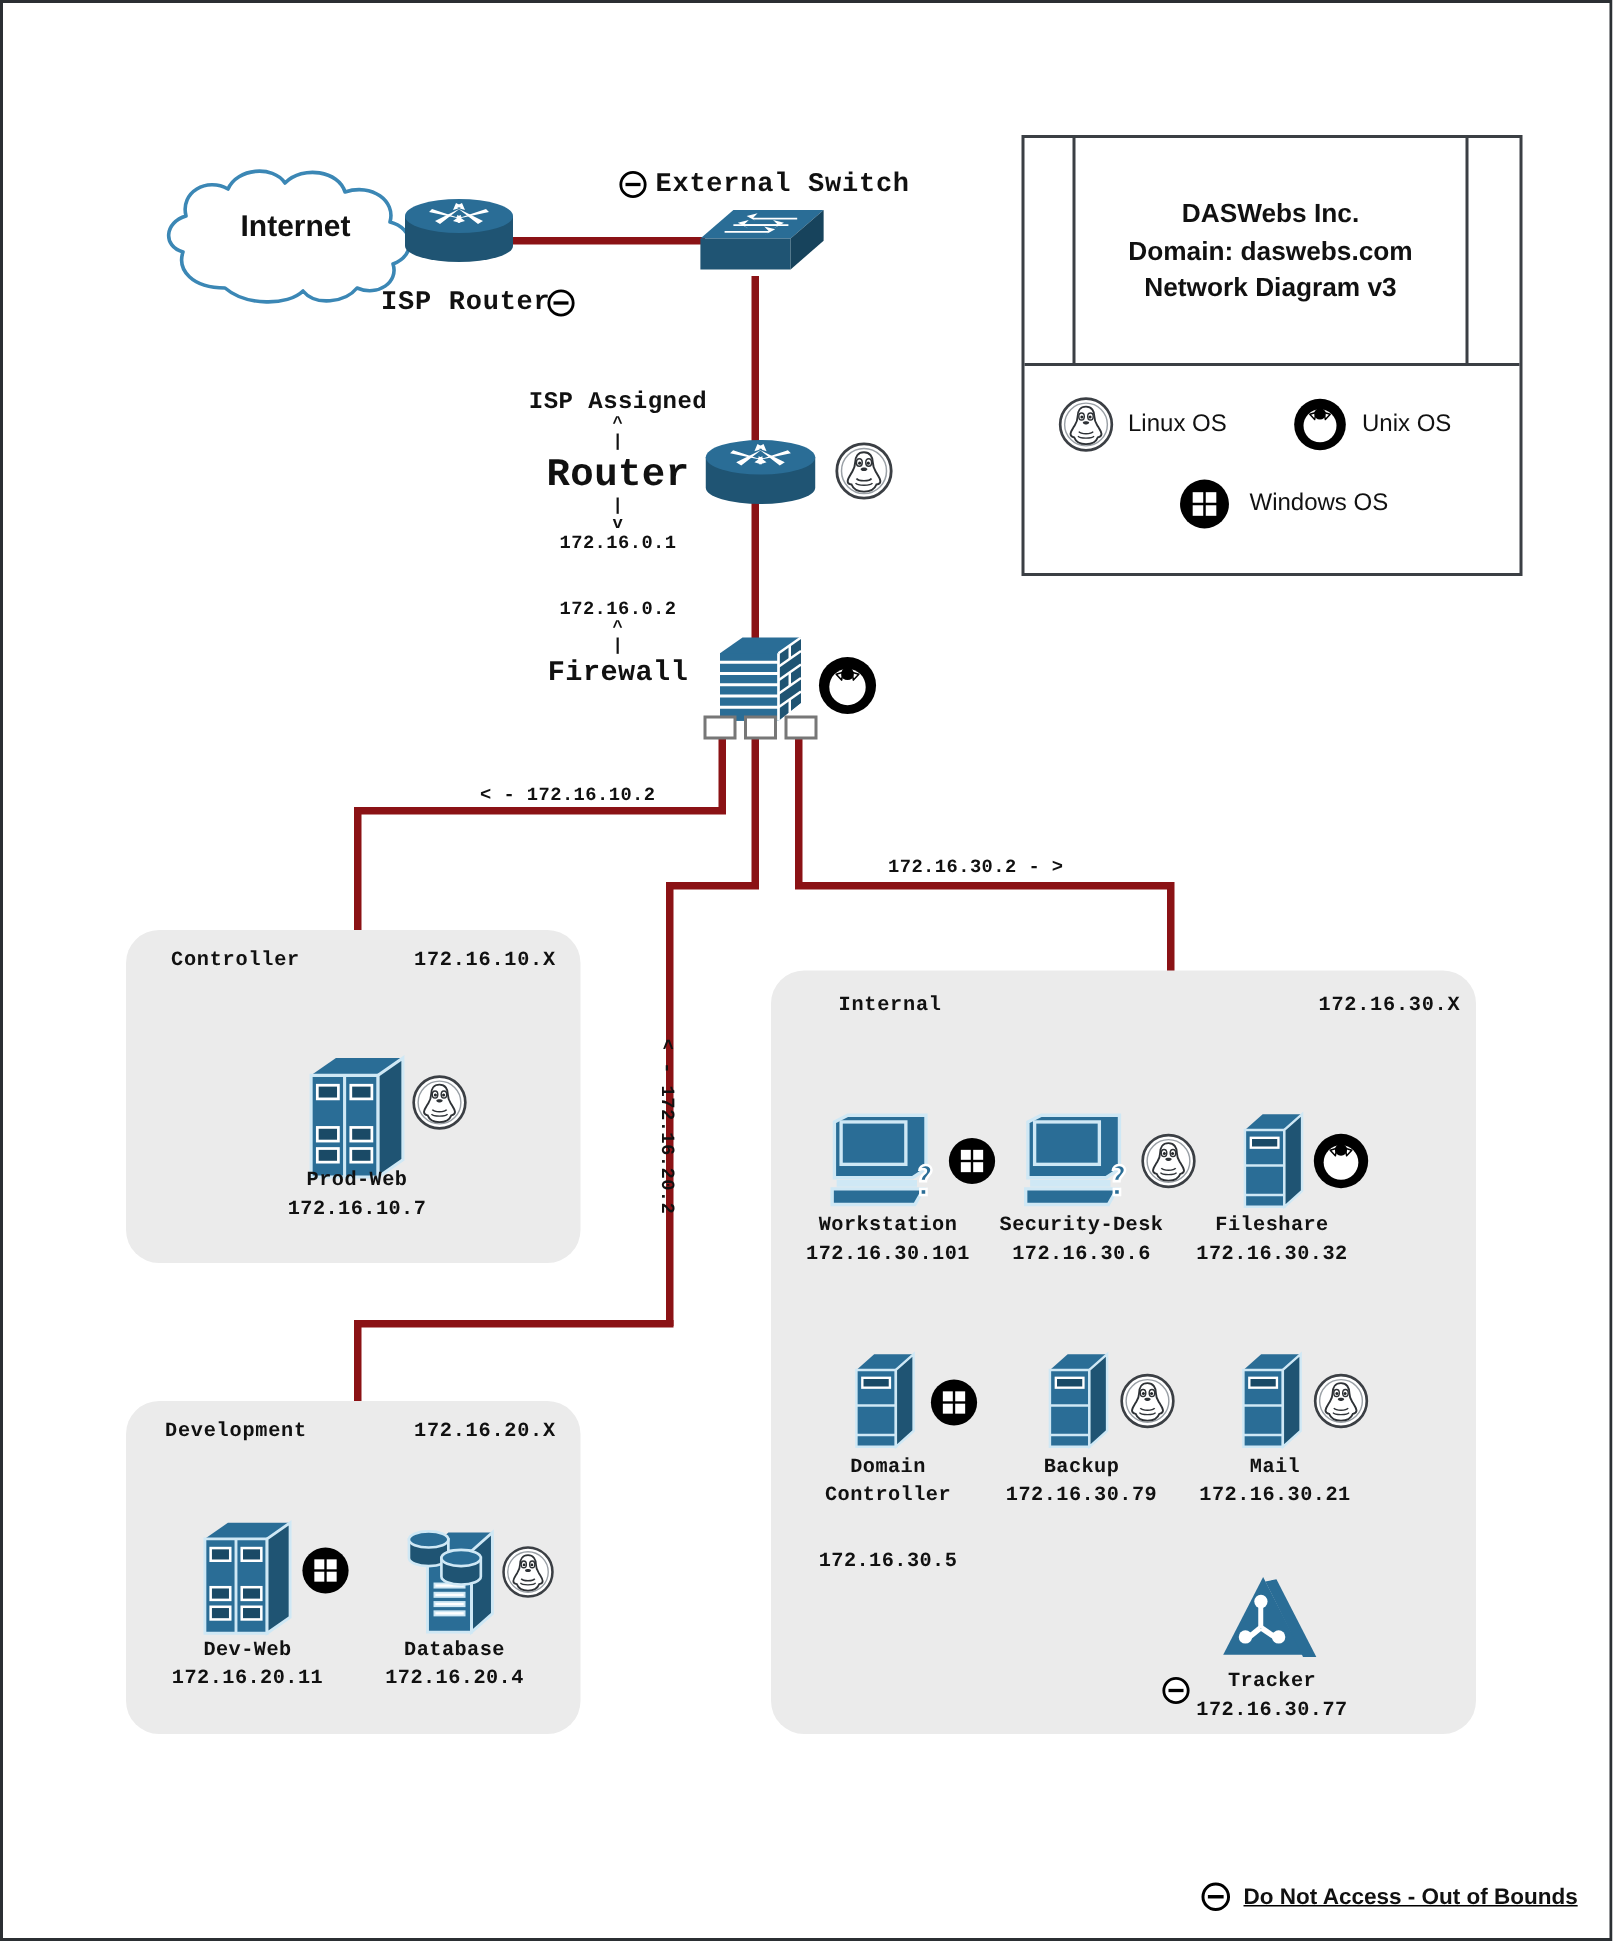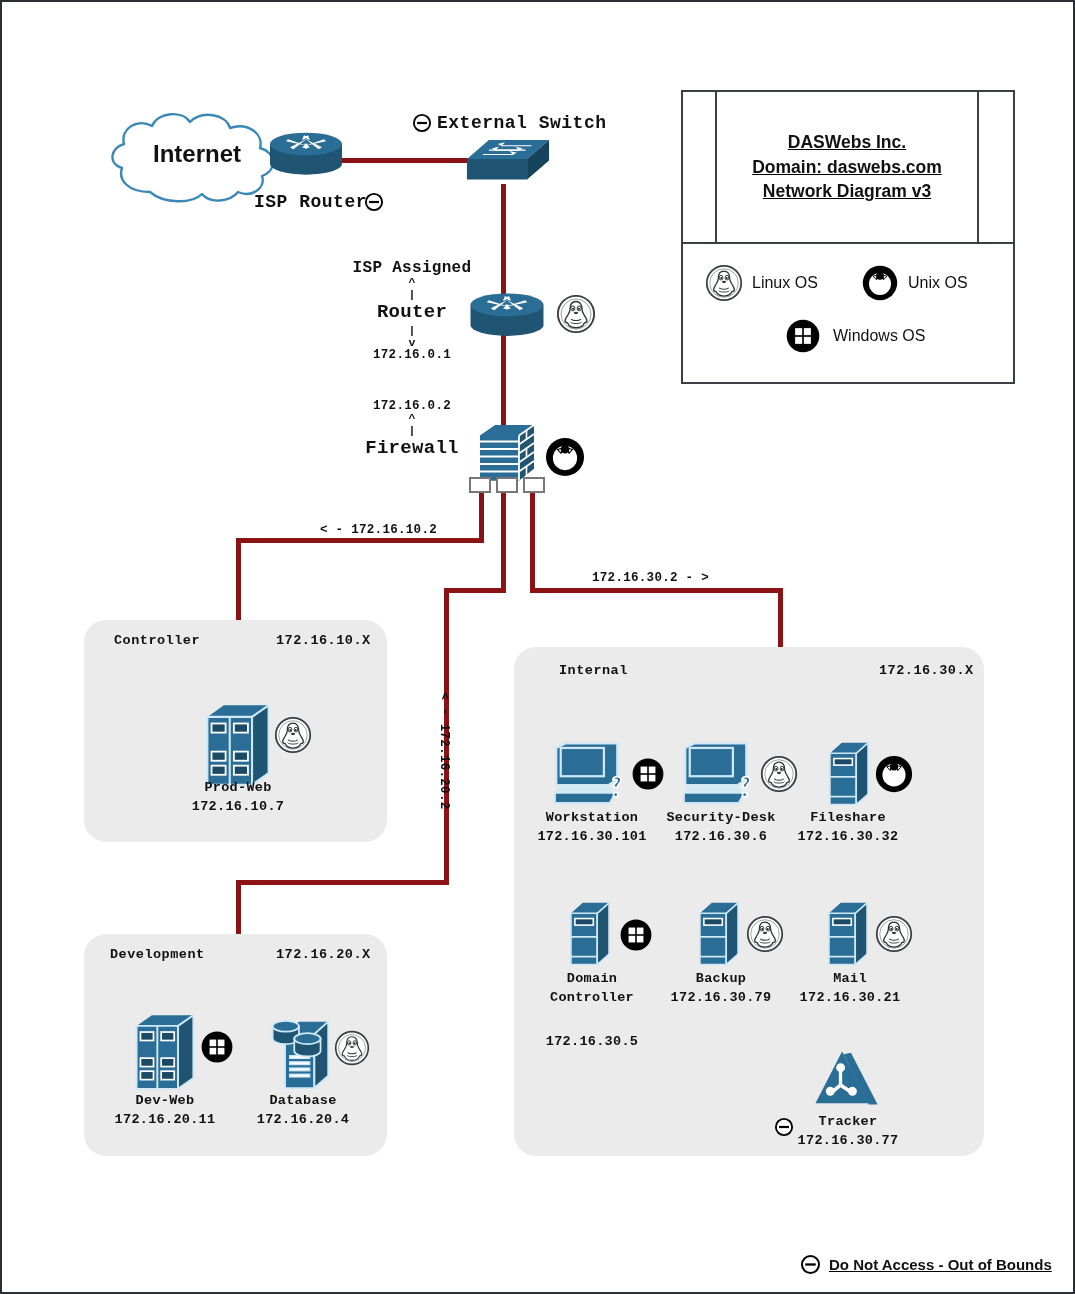--- a/index.html
+++ b/index.html
@@ -20,21 +20,21 @@
   
   .node-name{font-family:"Liberation Mono",monospace;font-weight:700;font-size:13.5px;color:#111;text-align:center;white-space:nowrap;letter-spacing:.3px;}
   .node-ip{font-family:"Liberation Mono",monospace;font-weight:700;font-size:13.5px;color:#111;text-align:center;white-space:nowrap;letter-spacing:.3px;}
   .link-label{font-family:"Liberation Mono",monospace;font-weight:700;font-size:12.5px;color:#111;white-space:nowrap;letter-spacing:.3px;}
   .stack-label{font-family:"Liberation Mono",monospace;font-weight:700;font-size:11.5px;color:#111;text-align:center;line-height:1.05;letter-spacing:.3px;}
   .big-mono{font-family:"Liberation Mono",monospace;font-weight:700;font-size:18px;color:#111;letter-spacing:.5px;white-space:nowrap;}
   
   #legend{position:absolute;border:2px solid #3b3f44;background:#fff;box-sizing:border-box;}
   #legend .row-top{display:flex;height:152px;box-sizing:border-box;border-bottom:2px solid #3b3f44;}
   #legend .cell-l{width:34px;border-right:2px solid #3b3f44;box-sizing:border-box;}
-  #legend .cell-c{flex:1;display:flex;align-items:center;justify-content:center;box-sizing:border-box;border-right:2px solid #3b3f44;text-decoration:underline;}
+  #legend .cell-c{flex:1;display:flex;align-items:center;justify-content:center;box-sizing:border-box;border-right:2px solid #3b3f44;}
   #legend .cell-r{width:34px;box-sizing:border-box;}
   #legend .title{font-family:"Liberation Sans",sans-serif;font-weight:700;font-size:17.5px;color:#111;text-align:center;line-height:1.42;}
   #legend .row-bot{height:140px;position:relative;padding-left:34px;}
   .leg-item{position:absolute;display:flex;align-items:center;gap:9px;}
   .leg-text{font-family:"Liberation Sans",sans-serif;font-weight:400;font-size:16px;color:#111;}
   
   #footer{position:absolute;display:flex;align-items:center;gap:8px;text-decoration:underline;}
   #footer .ftxt{font-family:"Liberation Sans",sans-serif;font-weight:700;font-size:15px;color:#111;}
   .vert{transform-origin:center center;}
 </style>
@@ -211,21 +211,21 @@
   <div class="wire wire-v abs" style="left:845px;top:1021px;height:30px;"></div>
 
   <div class="zone abs" style="left:82px;top:618px;width:303px;height:222px;"></div>
   <div class="zone abs" style="left:82px;top:932px;width:303px;height:222px;"></div>
   <div class="zone abs" style="left:512px;top:645px;width:470px;height:509px;"></div>
 
   <div class="abs" style="left:100px;top:104px;width:190px;height:100px;">
     <svg viewBox="0 0 190 100" width="190" height="100">
       <path d="M48 86 C26 86 16 74 20 62 C6 58 8 42 22 38 C18 22 36 12 50 20 C56 6 80 4 88 16 C100 4 124 8 128 22 C146 16 162 28 158 42 C174 46 176 64 160 70 C164 82 150 92 136 86 C128 96 108 98 100 88 C90 98 62 98 48 86 Z" fill="#ffffff" stroke="#3b87b5" stroke-width="2.4" stroke-linejoin="round"></path>
     </svg>
-    <div class="abs sans" style="left:0;top:34px;width:190px;text-align:center;font-size:24px;">Internet</div>
+    <div class="abs sans" style="left:0;top:34px;width:190px;text-align:center;font-size:20px;">Internet</div>
   </div>
 
   <div class="abs" style="left:264px;top:126px;width:80px;height:52px;">
     <svg viewBox="0 0 120 74" width="80" height="52">
         <use href="#sym-router"></use>
       </svg>
   </div>
   <div class="abs big-mono" style="left:252px;top:190px;">ISP Router</div>
   <div class="abs" style="left:362px;top:190px;width:20px;height:20px;">
     <svg viewBox="0 0 64 64" width="20" height="20">
@@ -252,21 +252,21 @@
   </div>
   <div class="abs" style="left:554px;top:292px;width:40px;height:40px;">
     <svg viewBox="0 0 64 64" width="40" height="40">
         <use href="#sym-linux"></use>
       </svg>
   </div>
   <div class="abs stack-label" style="left:322px;top:258px;width:176px;">
     <div style="font-size:16px;">ISP Assigned</div>
     <div style="font-size:11.5px;">^</div>
     <div style="font-size:11.5px;">|</div>
-    <div style="font-size:19px;margin:2px 0;">Router</div>
+    <div style="font-size:26px;margin:2px 0;">Router</div>
     <div style="font-size:11.5px;">|</div>
     <div style="font-size:11.5px;">v</div>
     <div style="font-size:12.5px;">172.16.0.1</div>
   </div>
 
   <div class="abs" style="left:470px;top:420px;width:70px;height:72px;">
     <svg viewBox="0 0 92 96" width="70" height="72">
 
       <path d="M10 18 L30 4 L82 4 L82 62 L62 78 L10 78 Z" fill="#2a6d96"></path>
       <g>

